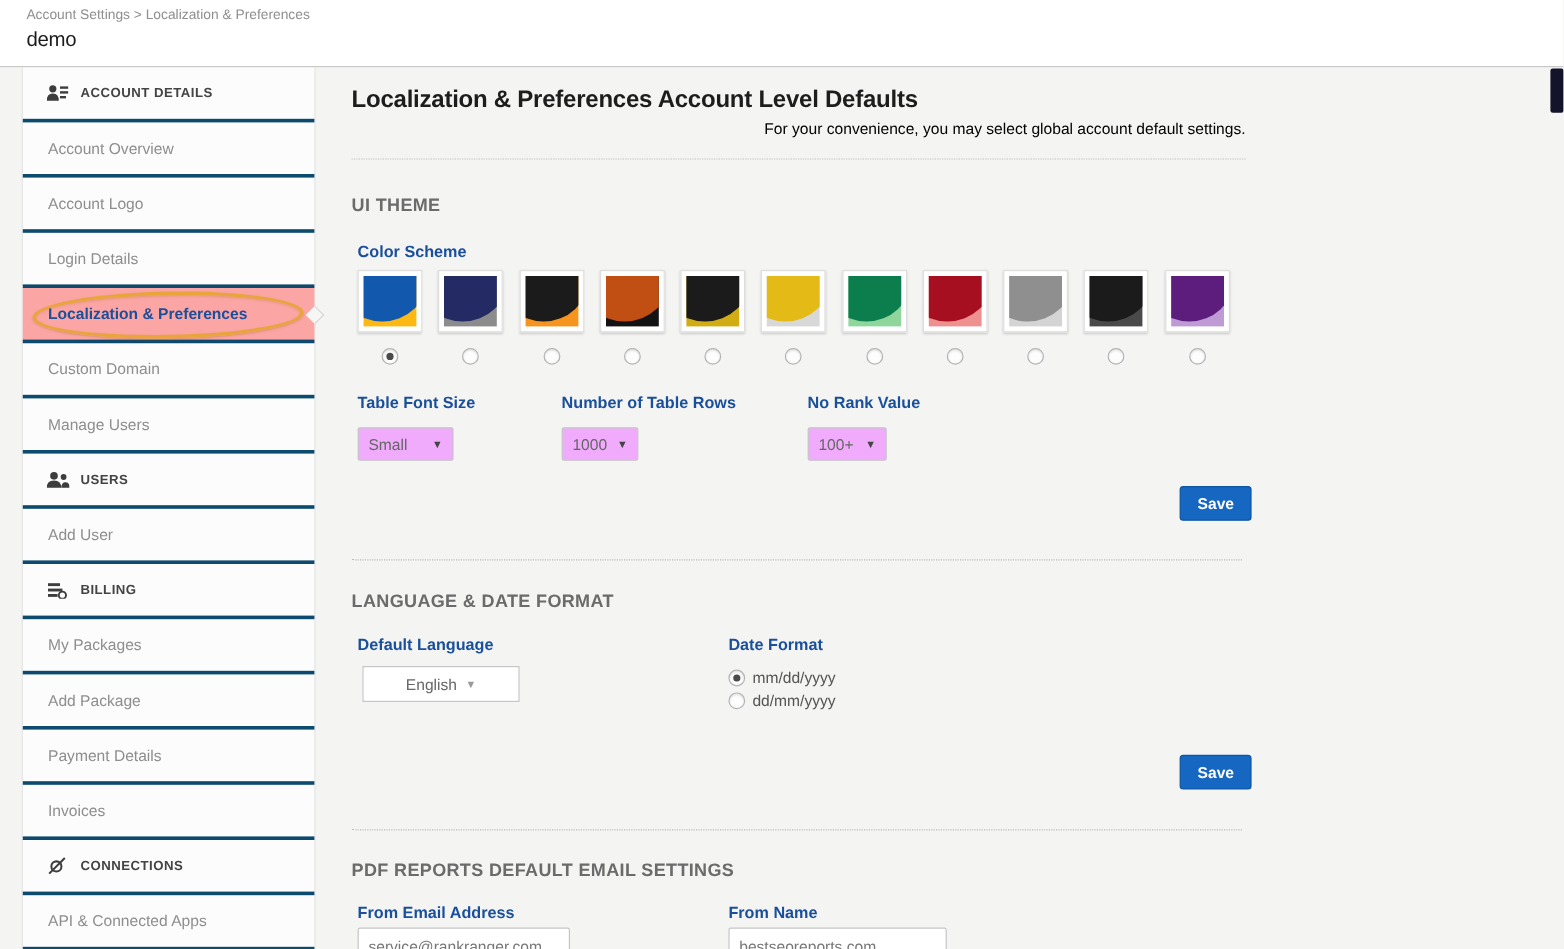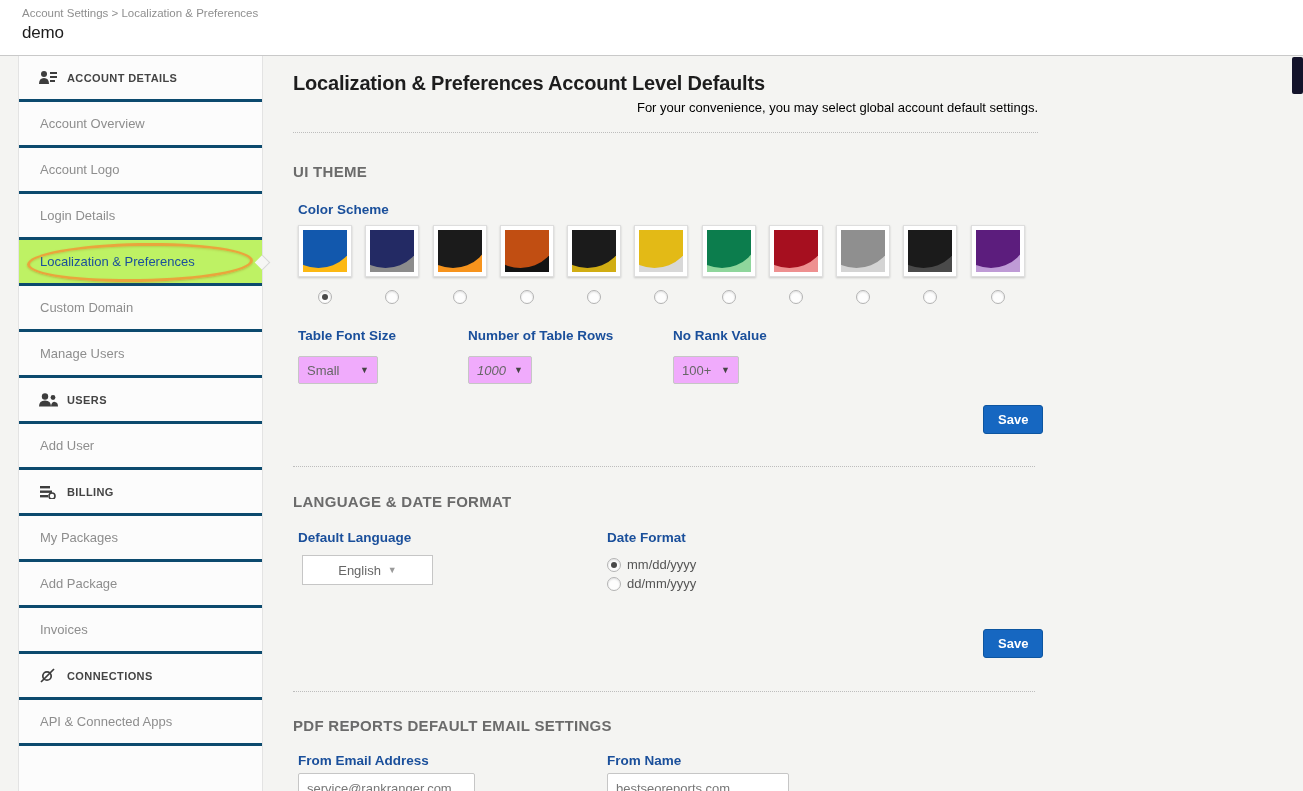--- a/index.html
+++ b/index.html
@@ -21,21 +21,21 @@
     background:#fcfcfc; border-left:1px solid #e3e3e3; border-right:1px solid #e3e3e3;
   }
   .side-row {
     height:46px; border-bottom:3px solid #0c4a6e; display:flex; align-items:center;
     position:relative; cursor:pointer;
   }
   .side-header { padding-left:20px; }
   .side-header .hdr-icon { width:20px; height:16px; margin-right:8px; flex:0 0 auto; display:flex; align-items:center; }
   .side-header .hdr-label { font-size:11px; font-weight:bold; color:#444; letter-spacing:0.4px; }
   .side-item { padding-left:21px; font-size:13px; color:#8e8e8e; }
-  .side-item.active { background:#bef264; color:#1a4f9b; font-weight:normal; }
+  .side-item.active { background:#fca5a5; color:#1a4f9b; font-weight:bold; }
   .notch {
     position:absolute; right:-6px; top:17px; width:11px; height:11px;
     background:#f6f6f4; border-top:1px solid #d6d6d6; border-right:1px solid #d6d6d6;
     transform:rotate(45deg); z-index:6;
   }
   .highlight-oval {
     position:absolute; left:8px; top:3px; width:226px; height:39px;
     border:3px solid #e9a53c; border-radius:50%; transform:rotate(-1deg);
     box-shadow:0 1px 2px rgba(160,110,20,.35), inset 0 1px 2px rgba(160,110,20,.25);
     pointer-events:none;
@@ -168,20 +168,23 @@
       </span>
       <span class="hdr-label">BILLING</span>
     </div>
     <div class="side-row side-item">
       <span>My Packages</span>
     </div>
     <div class="side-row side-item">
       <span>Add Package</span>
     </div>
     <div class="side-row side-item">
+      <span>Payment Details</span>
+    </div>
+    <div class="side-row side-item">
       <span>Invoices</span>
     </div>
     <div class="side-row side-header">
       <span class="hdr-icon">
         <svg width="17" height="15" viewBox="0 0 17 15">
           <circle cx="8" cy="8" r="4.2" fill="none" stroke="#3d3d3d" stroke-width="1.7"></circle>
           <line x1="2" y1="14" x2="15" y2="1" stroke="#3d3d3d" stroke-width="1.7"></line>
         </svg>
       </span>
       <span class="hdr-label">CONNECTIONS</span>
@@ -316,21 +319,21 @@
   <div class="controls-row" style="margin-left:5px;">
     <div class="ctrl-col-2">
       <div class="blue-label">Table Font Size</div>
       <div class="select-box" style="width:80px;">
         <span>Small</span>
         <span class="caret">▼</span>
       </div>
     </div>
     <div class="ctrl-col-3">
       <div class="blue-label">Number of Table Rows</div>
-      <div class="select-box" style="width:64px;font-style:italic;">
+      <div class="select-box" style="width:64px;">
         <span>1000</span>
         <span class="caret">▼</span>
       </div>
     </div>
     <div class="ctrl-col-4">
       <div class="blue-label">No Rank Value</div>
       <div class="select-box" style="width:66px;">
         <span>100+</span>
         <span class="caret">▼</span>
       </div>

